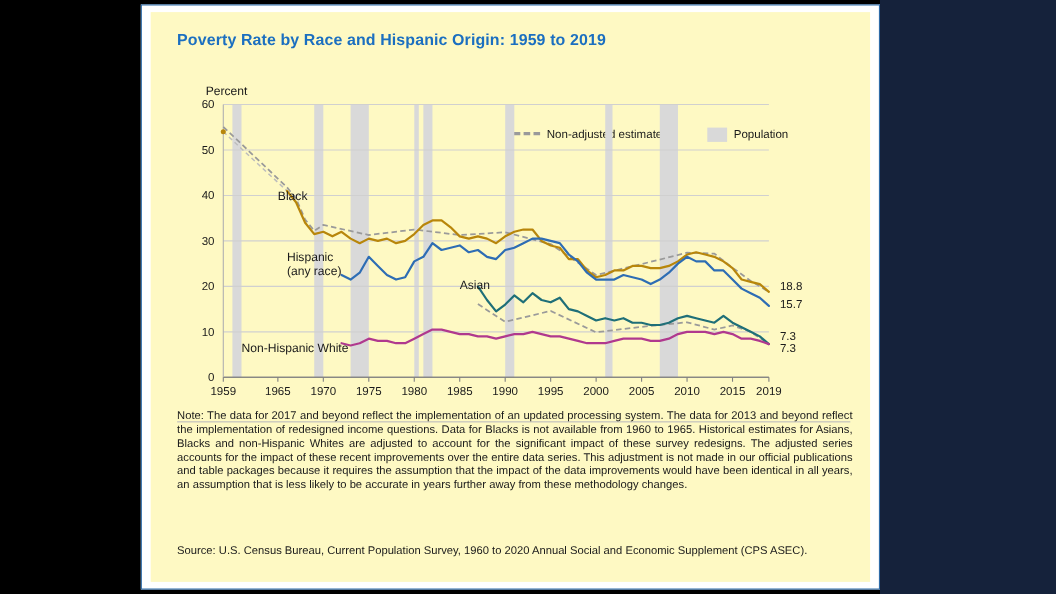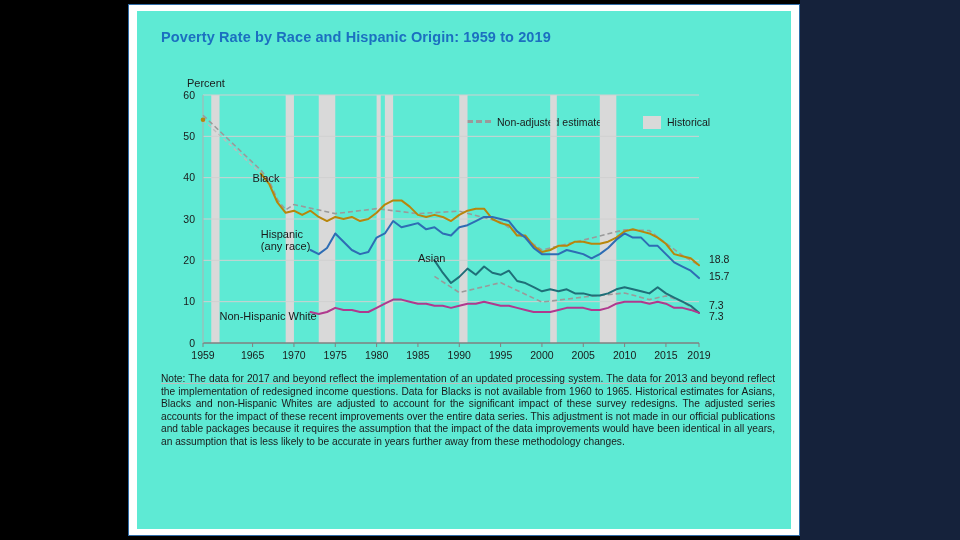--- a/index.html
+++ b/index.html
@@ -31,21 +31,21 @@
     left: 128px; top: 4px;
     width: 672px; height: 532px;
     background: #ffffff;
     border: 1px solid #2f6ca8;
     box-sizing: border-box;
   }
   #card-inner {
     position: absolute;
     left: 8px; top: 6px;
     width: 654px; height: 518px;
-    background: #5eead4;
+    background: #fef9c3;
   }
   .title {
     position: absolute;
     left: 24px; top: 18px;
     font-size: 14.5px;
     font-weight: bold;
     color: #1b6fc0;
     letter-spacing: 0.1px;
   }
   
@@ -121,21 +121,21 @@
 
   <div id="card">
     <div id="card-inner">
 
       <div class="title">Poverty Rate by Race and Hispanic Origin: 1959 to 2019</div>
 
       <div class="legend">
         <span class="leg-dash"></span>
         <span class="legend-item leg-dash-label">Non-adjusted estimates</span>
         <span class="leg-swatch"></span>
-        <span class="legend-item leg-rec-label">Historical</span>
+        <span class="legend-item leg-rec-label">Population</span>
       </div>
 
       <div id="plot-wrap">
         <div class="axis-title">Percent</div>
         <svg class="chart" id="chart-svg" width="610" height="300">
             <rect x="50.266666666666666" y="22" width="8.266666666666666" height="248" fill="#d9d9d9"></rect>
             <rect x="124.66666666666666" y="22" width="8.26666666666668" height="248" fill="#d9d9d9"></rect>
             <rect x="157.73333333333335" y="22" width="16.533333333333303" height="248" fill="#d9d9d9"></rect>
             <rect x="215.6" y="22" width="4.133333333333354" height="248" fill="#d9d9d9"></rect>
             <rect x="223.86666666666665" y="22" width="8.266666666666708" height="248" fill="#d9d9d9"></rect>
@@ -199,15 +199,16 @@
             <text x="58.53333333333333" y="247.26666666666665" font-size="11" fill="#1a1a1a" font-family="&quot;Liberation Sans&quot;, sans-serif">Non-Hispanic White</text>
             <text x="548" y="190.29333333333332" font-size="10.5" fill="#1a1a1a" font-family="&quot;Liberation Sans&quot;, sans-serif">18.8</text>
             <text x="548" y="207.10666666666665" font-size="10.5" fill="#1a1a1a" font-family="&quot;Liberation Sans&quot;, sans-serif">15.7</text>
             <text x="548" y="235.82666666666665" font-size="10.5" fill="#1a1a1a" font-family="&quot;Liberation Sans&quot;, sans-serif">7.3</text>
             <text x="548" y="246.82666666666665" font-size="10.5" fill="#1a1a1a" font-family="&quot;Liberation Sans&quot;, sans-serif">7.3</text>
           </svg>
       </div>
 
       <div class="divider"></div>
       <div class="note">Note: The data for 2017 and beyond reflect the implementation of an updated processing system. The data for 2013 and beyond reflect the implementation of redesigned income questions. Data for Blacks is not available from 1960 to 1965. Historical estimates for Asians, Blacks and non-Hispanic Whites are adjusted to account for the significant impact of these survey redesigns. The adjusted series accounts for the impact of these recent improvements over the entire data series. This adjustment is not made in our official publications and table packages because it requires the assumption that the impact of the data improvements would have been identical in all years, an assumption that is less likely to be accurate in years further away from these methodology changes.</div>
+      <div class="source">Source: U.S. Census Bureau, Current Population Survey, 1960 to 2020 Annual Social and Economic Supplement (CPS ASEC).</div>
     </div>
   </div>
 </div>
 
 </body></html>

